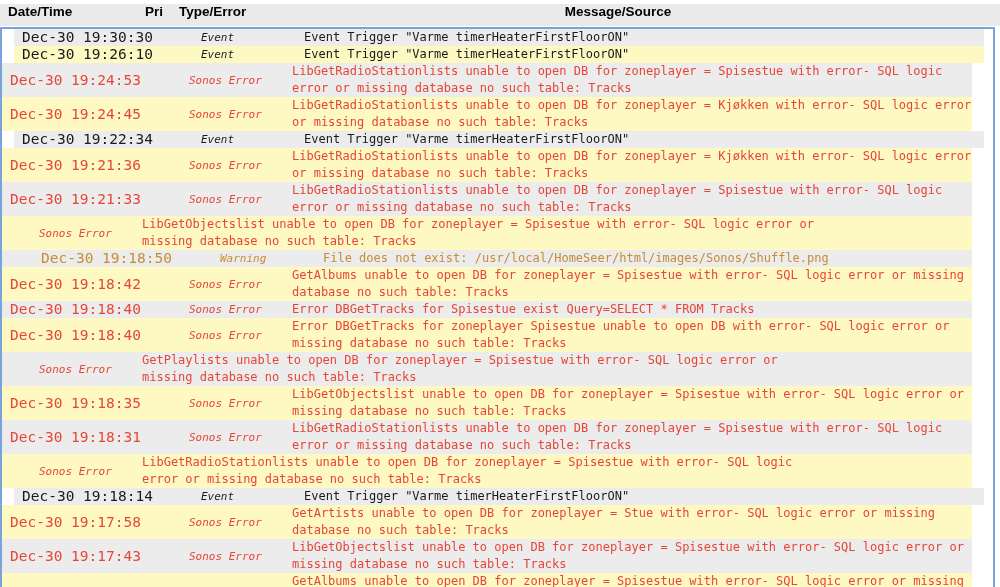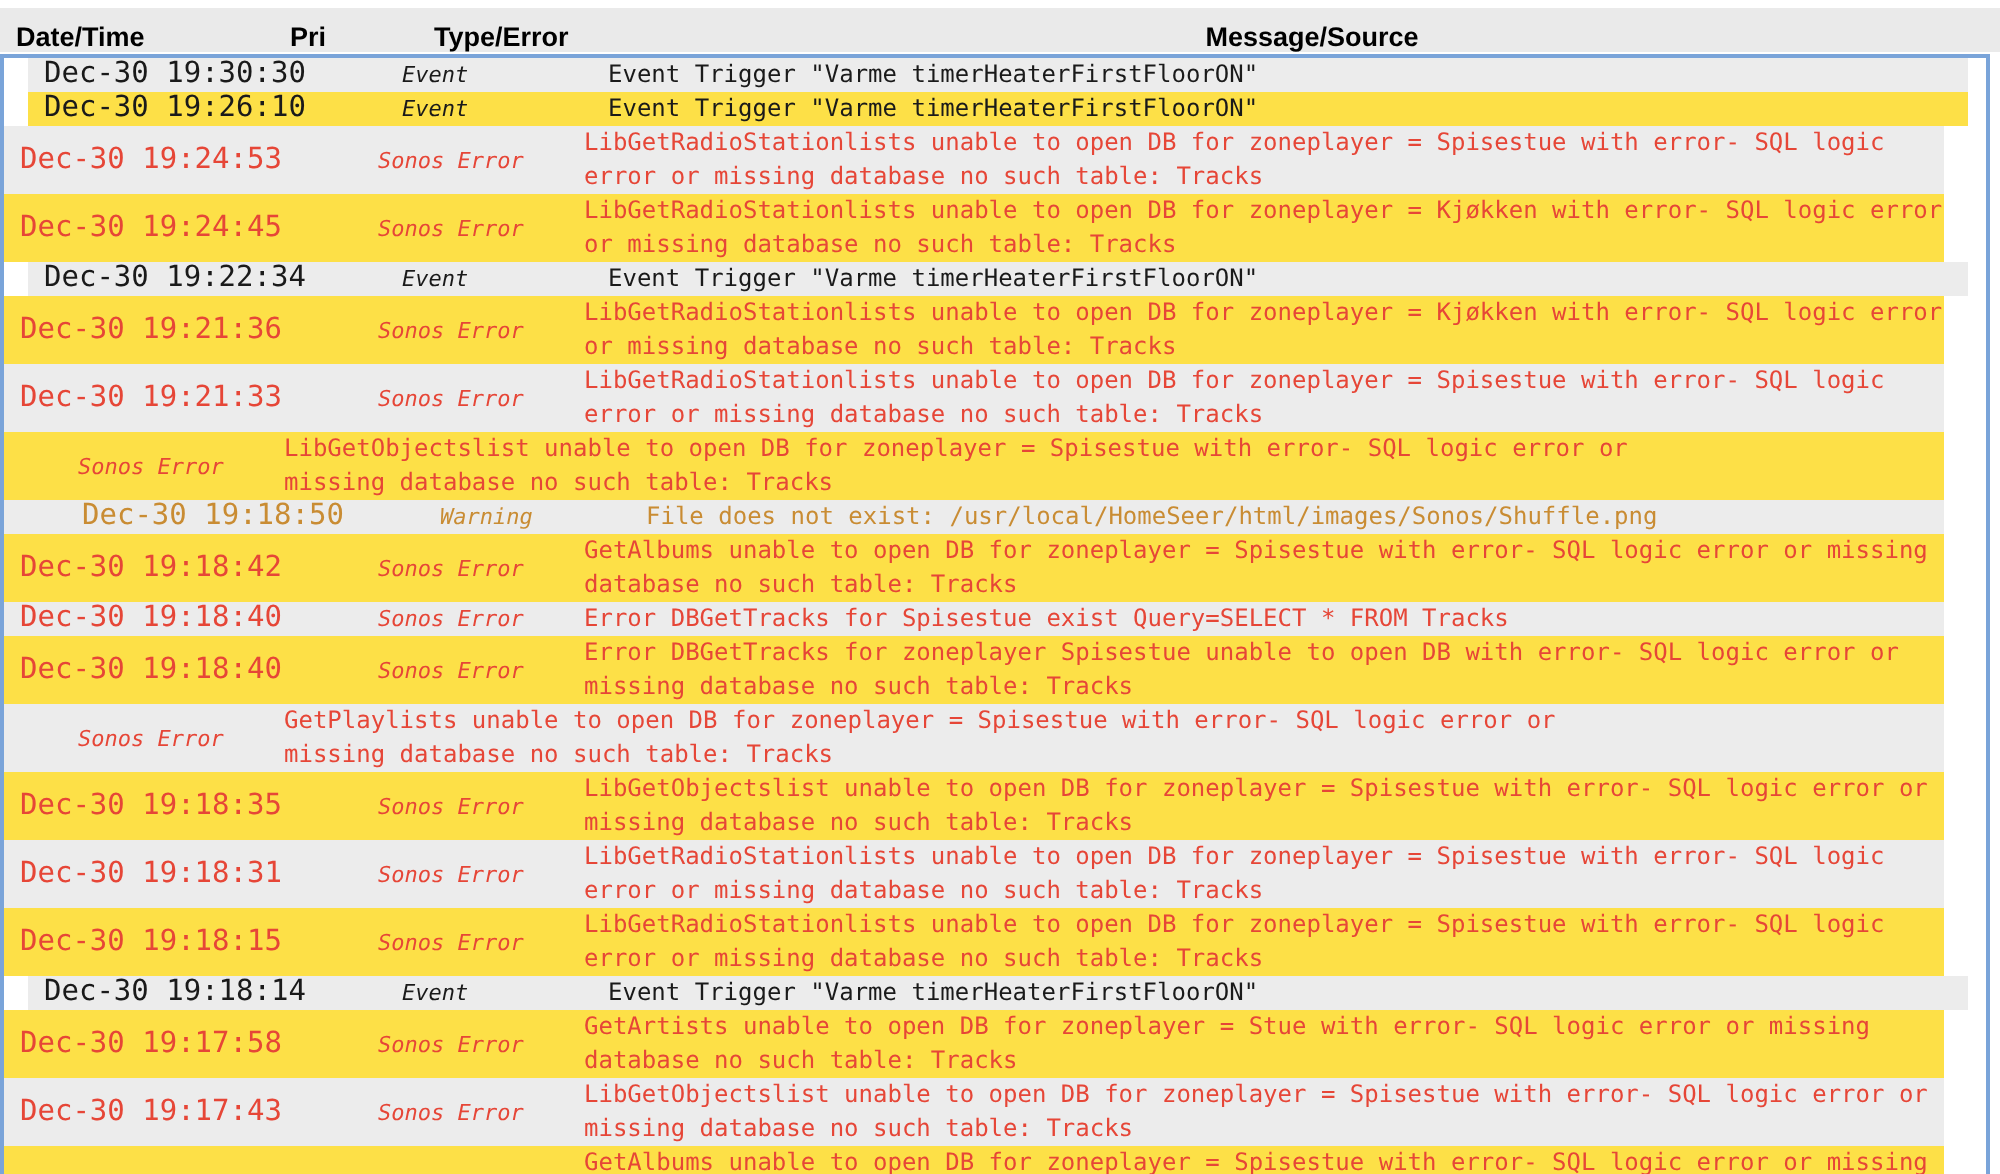--- a/index.html
+++ b/index.html
@@ -1,50 +1,50 @@
 <!DOCTYPE html>
 <html style="--event-color: #1a1a1a; --error-color: #e64637; --warning-color: #c98c33; --row-alt-bg: #ececec; --header-bg: #eaeaea; --focus-blue: #7aa4d9;"><head>
 <meta charset="utf-8">
 <style>
   * { box-sizing: border-box; margin: 0; padding: 0; }
   html, body { width: 1000px; height: 587px; overflow: hidden; background: #ffffff; }
   body { font-family: "DejaVu Sans Mono", monospace; }
 
   .header-row {
     display: flex;
-    align-items: flex-end;
+    align-items: flex-start;
     width: 1000px;
     height: 22px;
     margin-top: 4px;
     background: var(--header-bg, #eaeaea);
     font-family: "Liberation Sans", sans-serif;
     font-weight: bold;
     font-size: 13.5px;
     color: #000;
   }
   .h-time { width: 145px; padding-left: 8px; flex: none; }
   .h-pri  { width: 34px;  flex: none; }
-  .h-type { width: 103px; flex: none; margin-left: 38px; }
+  .h-type { width: 103px; flex: none; }
   .h-msg  { width: 672px; flex: none; text-align: center; }
 
   .panel {
     margin-top: 1px;
     width: 995px;
     height: 562px;
     border: 2px solid var(--focus-blue, #7aa4d9);
     border-bottom: none;
     background: #ffffff;
     overflow: hidden;
   }
 
   .row {
     display: flex;
     align-items: center;
     width: 970px;
-    background: #fde047;
+    background: #fef9c3;
   }
   .row.odd { background: var(--row-alt-bg, #ececec); }
 
   .c-time {
     width: 150px; padding-left: 8px; flex: none;
     font-size: 14.5px; line-height: 17px; white-space: nowrap;
   }
   .c-pri  { width: 37px; flex: none; font-size: 14.5px; line-height: 17px; }
   .c-type {
     width: 103px; flex: none;
@@ -154,21 +154,20 @@
         <div class="c-type">Sonos Error</div>
         <div class="c-msg">LibGetObjectslist unable to open DB for zoneplayer = Spisestue with error- SQL logic error or missing database no such table: Tracks</div>
       </div>
       <div class="row odd sev-error">
         <div class="c-time">Dec-30 19:18:31</div>
         <div class="c-pri"></div>
         <div class="c-type">Sonos Error</div>
         <div class="c-msg">LibGetRadioStationlists unable to open DB for zoneplayer = Spisestue with error- SQL logic error or missing database no such table: Tracks</div>
       </div>
       <div class="row even sev-error">
-        <div class="c-time">Dec-30 19:18:15</div>
         <div class="c-pri"></div>
         <div class="c-type">Sonos Error</div>
         <div class="c-msg">LibGetRadioStationlists unable to open DB for zoneplayer = Spisestue with error- SQL logic error or missing database no such table: Tracks</div>
       </div>
       <div class="row odd sev-event">
         <div class="c-time">Dec-30 19:18:14</div>
         <div class="c-pri"></div>
         <div class="c-type">Event</div>
         <div class="c-msg">Event Trigger "Varme timerHeaterFirstFloorON"</div>
       </div>

